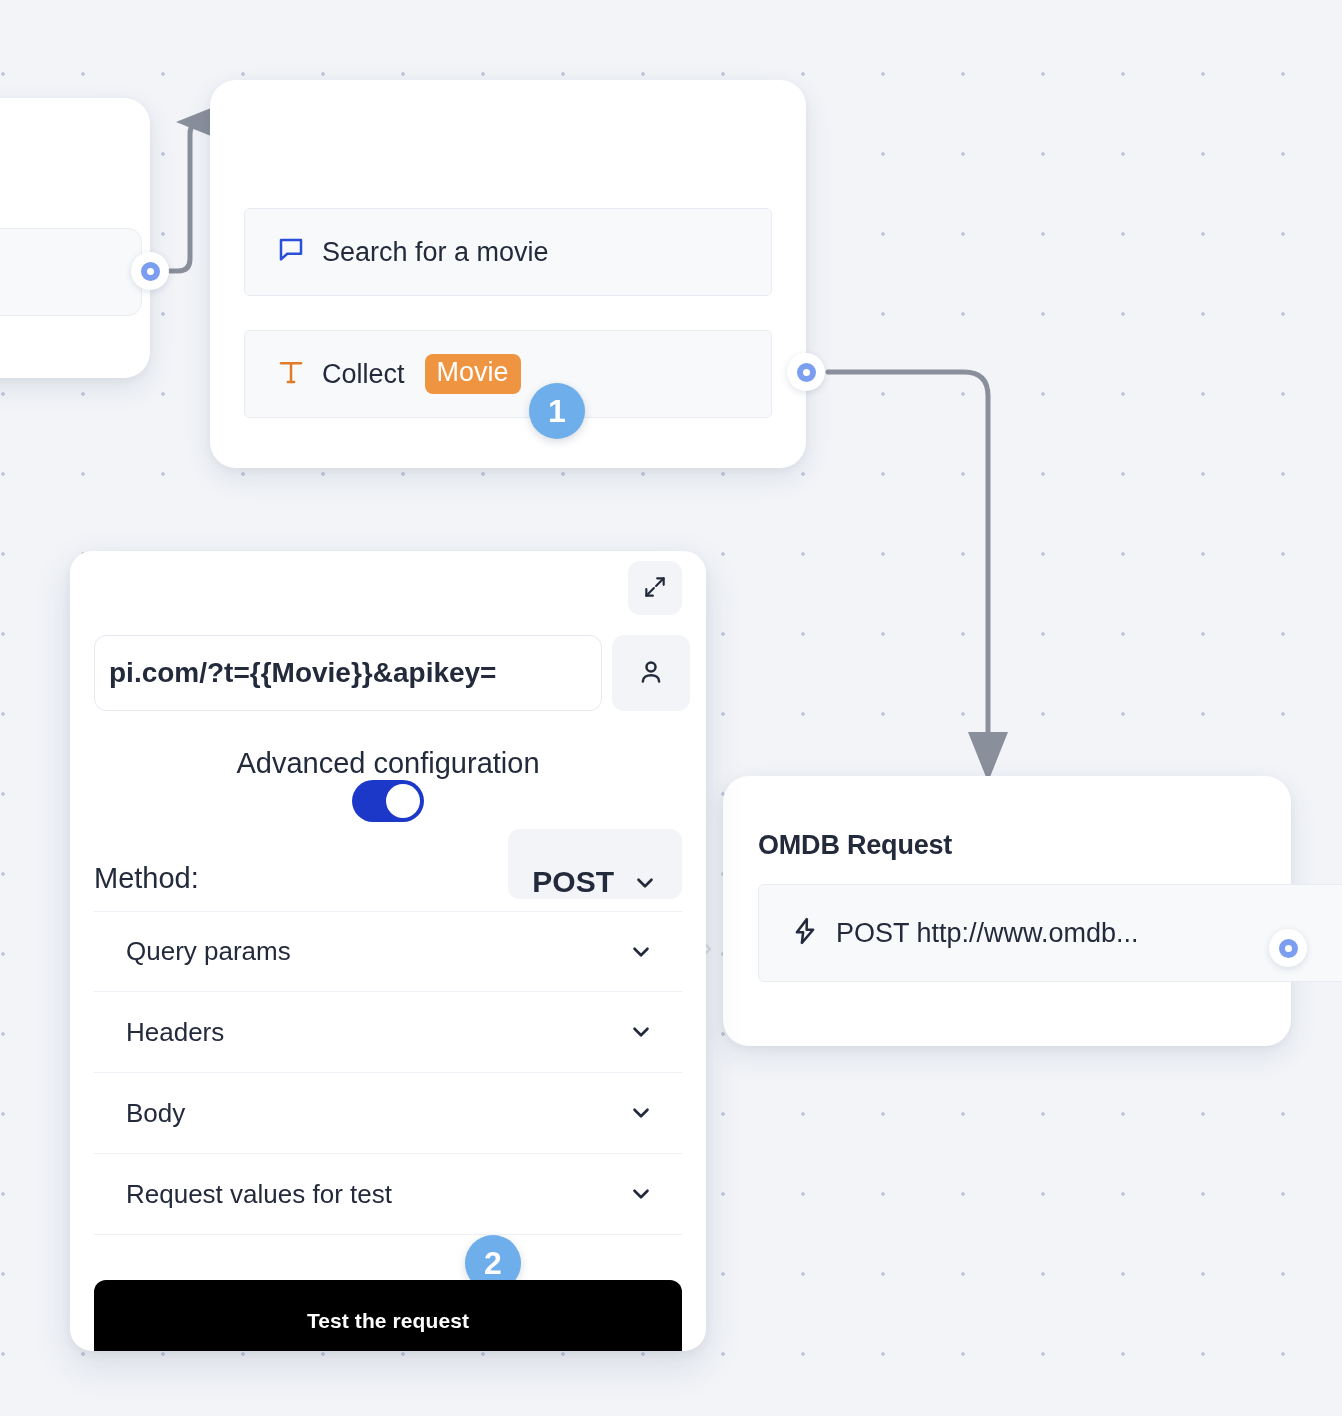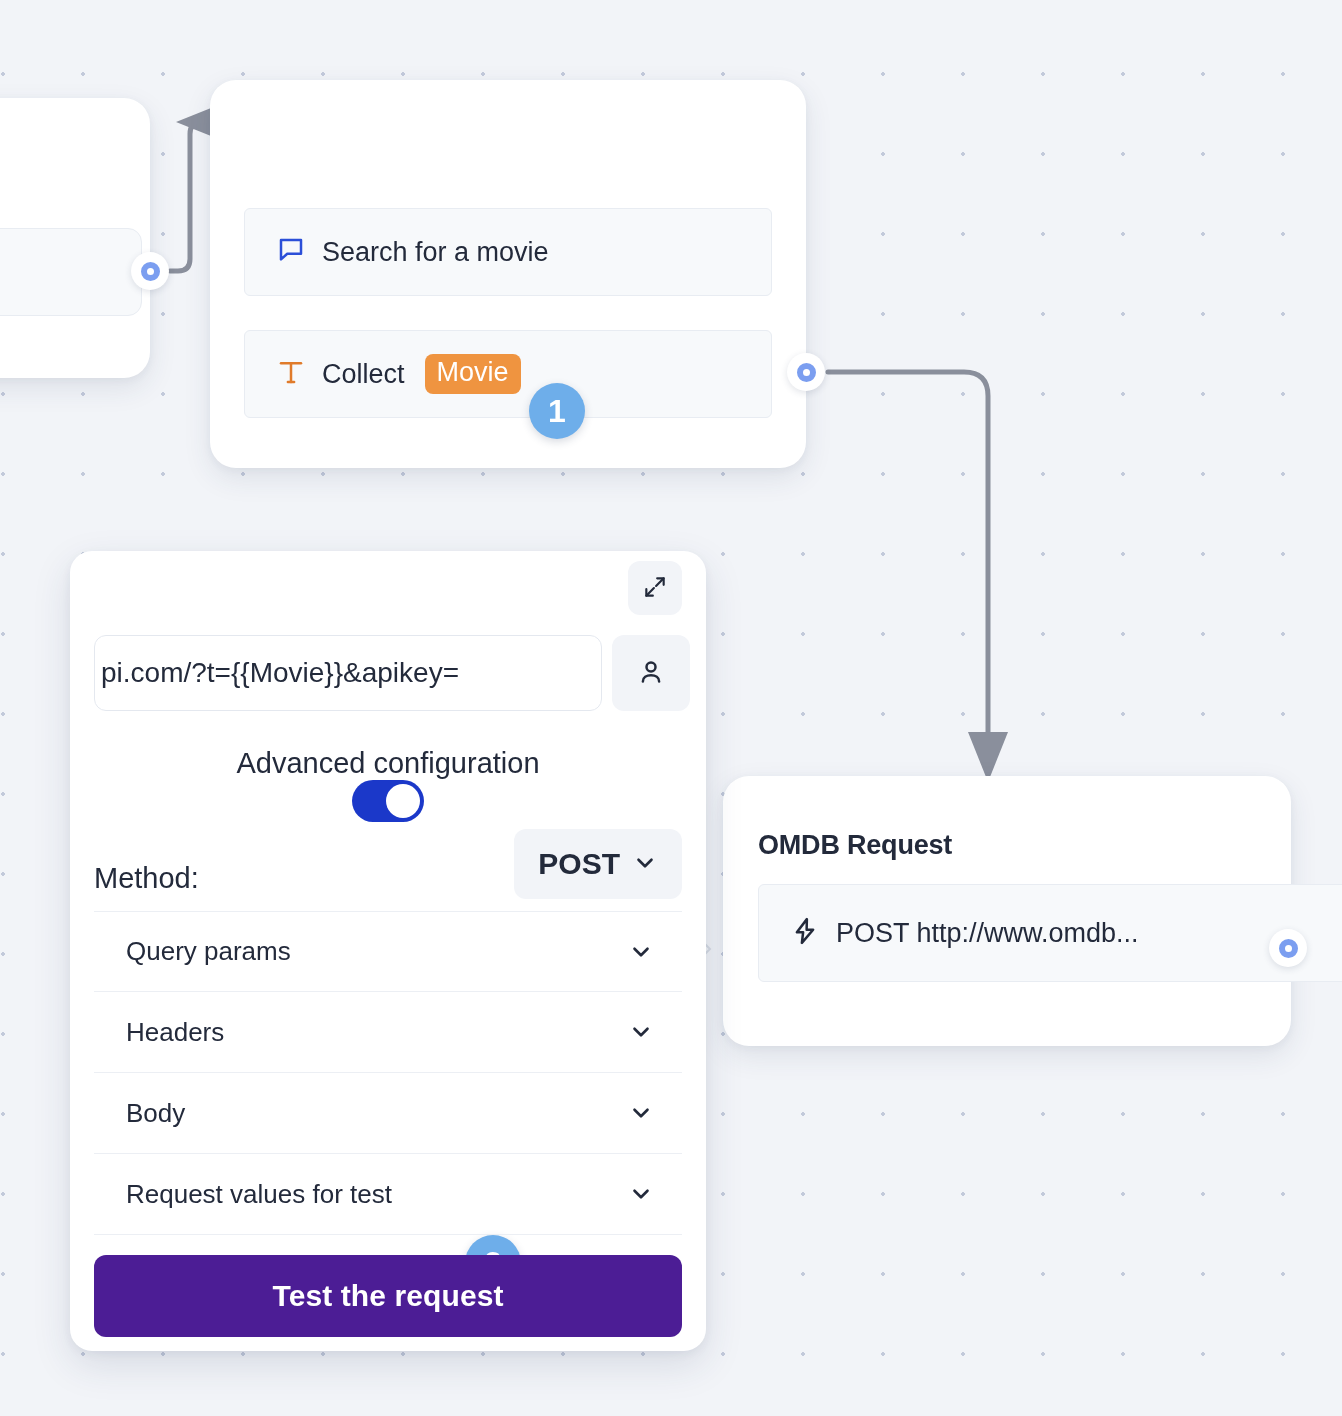--- a/index.html
+++ b/index.html
@@ -98,21 +98,21 @@
     position:absolute;background:#f2f4f8;border-radius:12px;
     display:flex;align-items:center;justify-content:center;border:none;cursor:pointer;
   }
   #expand-btn{right:24px;top:10px;width:54px;height:54px;}
 
   #url-row{position:absolute;left:24px;top:84px;display:flex;gap:10px;align-items:stretch;}
   #url-input{
     width:508px;height:76px;box-sizing:border-box;
     border:1px solid #e4e8ef;border-radius:12px;background:#ffffff;
     font-family:"Liberation Sans", sans-serif;font-size:28px;color:#232a3b;
-    padding:0 6px;outline:none;
+    padding:0 14px;outline:none;font-weight:bold;
   }
   #auth-btn{position:static;width:78px;height:76px;border-radius:12px;}
 
   #advanced-row{
     position:absolute;left:24px;top:196px;width:588px;
     display:flex;align-items:center;justify-content:space-between;flex-direction:column;
   }
   #advanced-label{font-size:29px;color:#232a3b;}
   .toggle{
     width:72px;height:42px;border-radius:21px;background:#1b38c9;
@@ -122,39 +122,39 @@
     position:absolute;top:4px;left:34px;width:34px;height:34px;
     border-radius:50%;background:#ffffff;
   }
 
   #method-row{
     position:absolute;left:24px;top:278px;width:588px;
     display:flex;align-items:center;justify-content:space-between;
   }
   #method-label{font-size:29px;color:#232a3b;margin-top:29px;}
   #method-select{
-    display:flex;align-items:center;gap:12px;background:#f2f4f8;
+    display:flex;align-items:flex-end;gap:18px;background:#f2f4f8;
     border-radius:12px;padding:0 24px;height:70px;border:none;cursor:pointer;
     font-family:"Liberation Sans", sans-serif;
   }
   #method-value{font-size:30px;font-weight:700;color:#232a3b;}
 
   .acc-list{position:absolute;left:24px;top:360px;width:588px;}
   .acc-item{
     display:flex;align-items:center;justify-content:space-between;
     height:81px;border-bottom:1px solid #eceff4;box-sizing:border-box;cursor:pointer;
   }
   .acc-item:first-child{border-top:1px solid #eceff4;}
   .acc-label{font-size:26px;color:#232a3b;padding-left:32px;}
   .acc-chev{padding-right:28px;display:flex;}
 
   #test-btn{
-    position:absolute;left:24px;top:704px;width:588px;height:82px;
-    background:#4c1d95;color:#ffffff;border:none;border-radius:12px;
-    font-family:"Liberation Sans", sans-serif;font-size:30px;font-weight:700;
+    position:absolute;left:24px;top:729px;width:588px;height:82px;
+    background:#000000;color:#ffffff;border:none;border-radius:12px;
+    font-family:"Liberation Sans", sans-serif;font-size:21px;font-weight:700;
     cursor:pointer;letter-spacing:.1px;
   }
 
   .chev{display:inline-block;}
 </style>
 </head>
 <body>
 
 <svg class="edges" viewBox="0 0 1342 1416">
   <defs>

